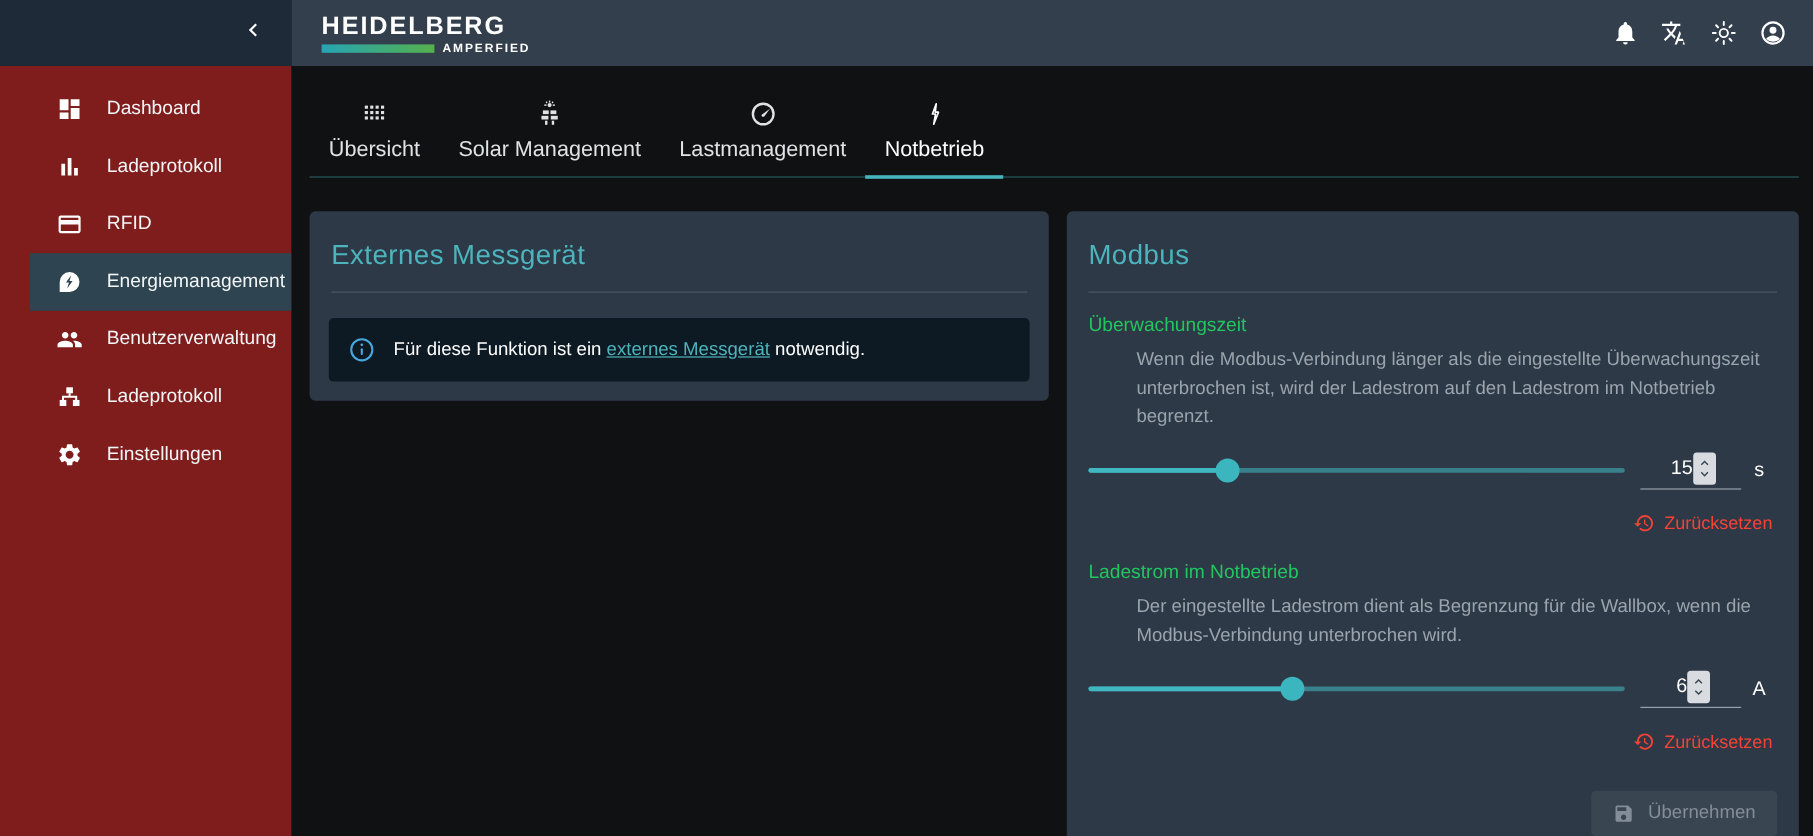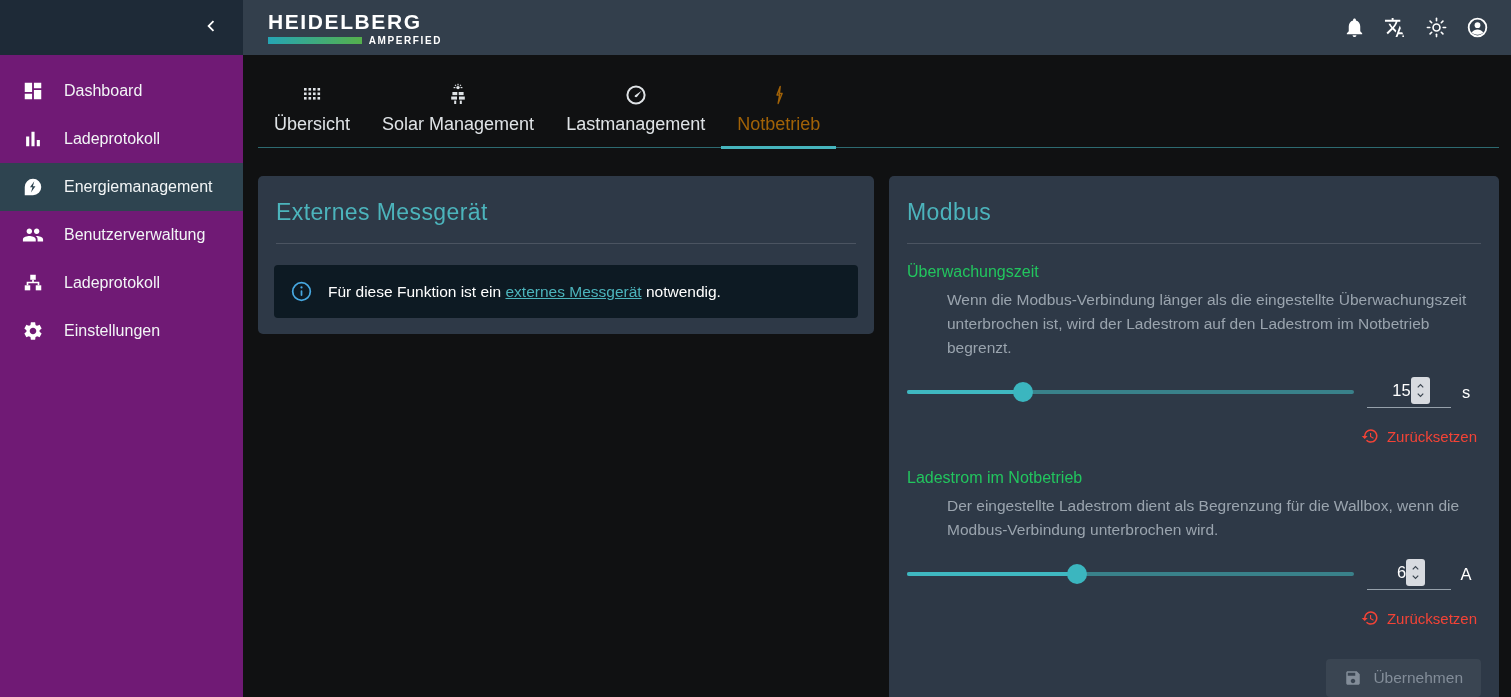--- a/index.html
+++ b/index.html
@@ -18,31 +18,31 @@
   .logo { display:flex; flex-direction:column; width:174px; }
   .logo-name { font-size:21px; font-weight:700; letter-spacing:1.6px; line-height:24px; }
   .logo-sub { display:flex; align-items:center; gap:7px; margin-top:1px; }
   .logo-grad { height:7px; flex:1; background:linear-gradient(90deg,#26A5B4,#55B04C); }
   .logo-subtext { font-size:10px; font-weight:700; letter-spacing:1.6px; }
   .top-icons { margin-left:auto; display:flex; align-items:center; gap:18px; }
   .top-icon { width:23px; height:23px; color:#fff; cursor:pointer; display:flex; align-items:center; justify-content:center; }
   .top-icon svg { width:100%; height:100%; }
 
   
-  .sidebar { background:#701a75; padding-top:12px; }
+  .sidebar { background:#7f1d1d; padding-top:12px;padding-left:25px; }
   .sb-item { height:48px; display:flex; align-items:center; gap:20px; padding:0 8px 0 22px; font-size:16px; color:#F2F5F6; cursor:pointer; }
   .sb-item.active { background:#2E4450; }
   .sb-icon { width:22px; height:22px; flex:0 0 22px; color:#fff; }
   .sb-icon svg { width:100%; height:100%; }
 
   
   .main { background:#101112; padding:20px 12px 0 15px; overflow:hidden; }
   .tabs { display:flex; align-items:flex-end; border-bottom:1px solid rgba(70,181,189,.55); }
   .tab { display:flex; flex-direction:column; align-items:center; gap:7px; padding:8px 16px 11px; color:#DFE3E6; font-size:18px; cursor:pointer; border-bottom:3px solid transparent; margin-bottom:-2px; }
-  .tab.active { color:#a16207; border-bottom-color:#46B5BD; }
+  .tab.active { color:#ffffff; border-bottom-color:#46B5BD; }
   .tab-icon { width:24px; height:24px; }
   .tab-icon svg { width:100%; height:100%; }
 
   .cards { display:flex; gap:15px; margin-top:28px; align-items:flex-start; }
   .card { background:#2E3947; border-radius:5px; padding:16px; }
   .card-left { width:616px; }
   .card-right { flex:1; }
   .card-title { color:#4CB4BC; font-size:23px; font-weight:400; letter-spacing:.4px; padding:7px 2px 17px; }
   .card-divider { border-bottom:1px solid rgba(255,255,255,.14); margin:0 2px; }
 
@@ -140,20 +140,28 @@
       </span>
       <span>Dashboard</span>
     </div>
     <div class="sb-item">
       <span class="sb-icon">
         <svg viewBox="0 0 24 24">
             <path fill="currentColor" d="M4.5 9.2h3.4V20H4.5zM10.3 4h3.4v16h-3.4zM16.1 13h3.4v7h-3.4z"></path>
           </svg>
       </span>
       <span>Ladeprotokoll</span>
+    </div>
+    <div class="sb-item">
+      <span class="sb-icon">
+        <svg viewBox="0 0 24 24">
+            <path fill="currentColor" d="M20 4H4c-1.11 0-1.99.89-1.99 2L2 18c0 1.11.89 2 2 2h16c1.11 0 2-.89 2-2V6c0-1.11-.89-2-2-2zm0 14H4v-6h16v6zm0-10H4V6h16v2z"></path>
+          </svg>
+      </span>
+      <span>RFID</span>
     </div>
     <div class="sb-item active">
       <span class="sb-icon">
         <svg viewBox="0 0 24 24">
             <path fill="currentColor" d="M3 21v-9a9 9 0 0 1 18 0 9 9 0 0 1-9 9H3z"></path>
             <path fill="#2E4450" d="M13.4 5.8 8.7 12.4h2.7l-1.6 5.6 4.9-6.8h-2.8z"></path>
           </svg>
       </span>
       <span>Energiemanagement</span>
     </div>

